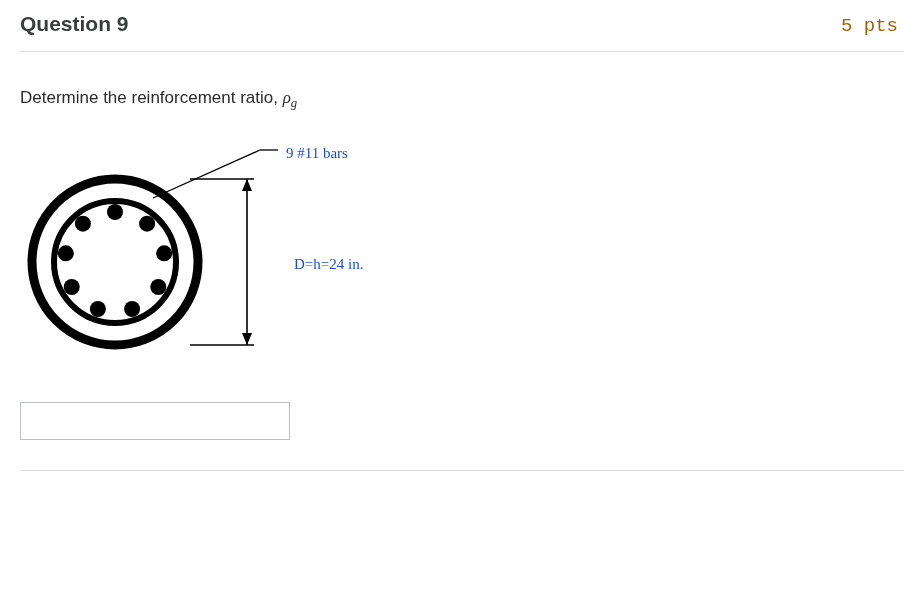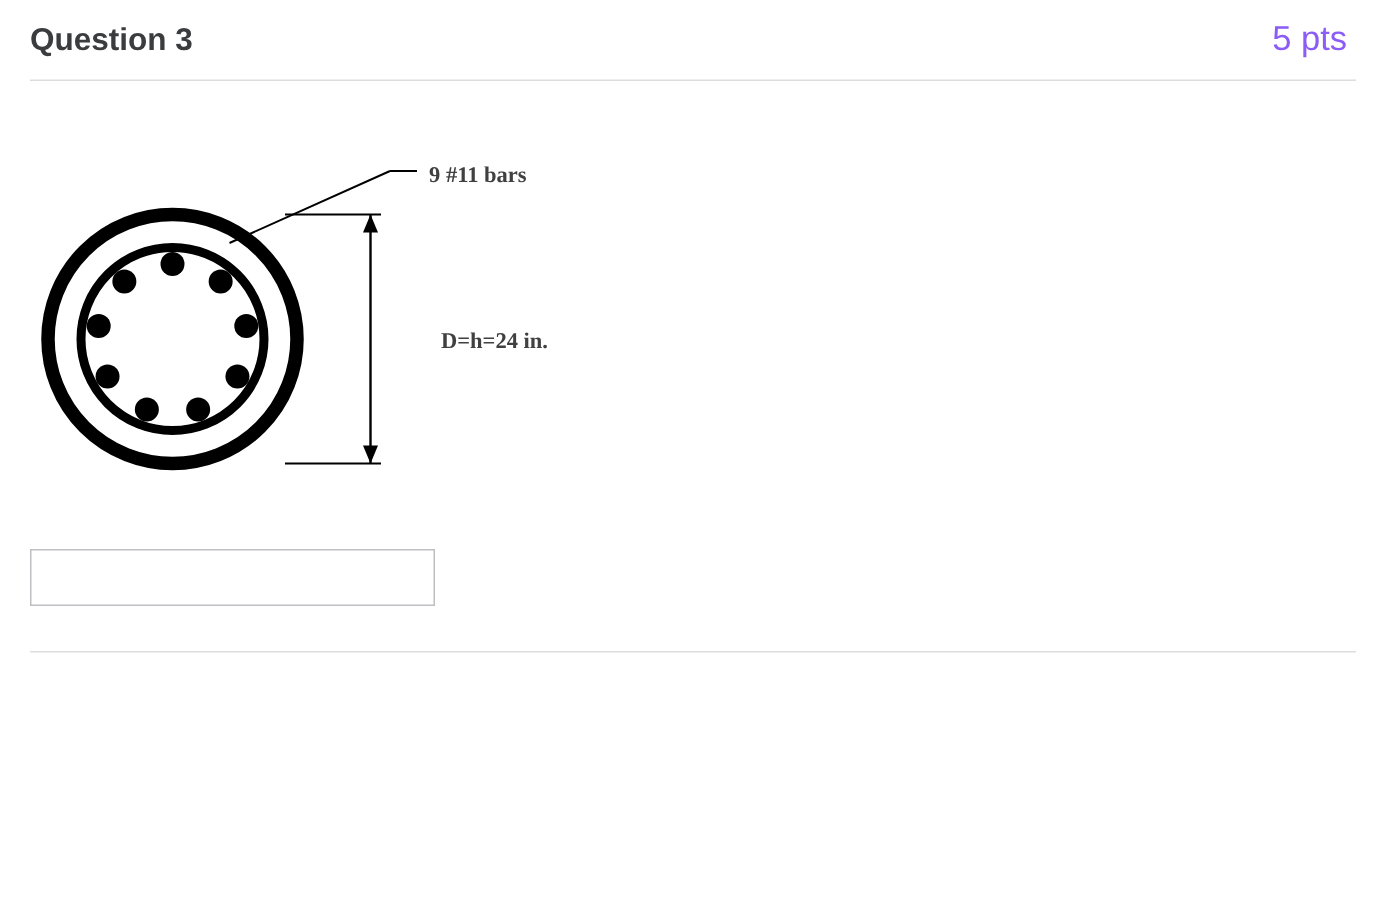--- a/index.html
+++ b/index.html
@@ -19,23 +19,24 @@
     align-items: baseline;
     padding-bottom: 14px;
     border-bottom: 1px solid #ddd;
   }
   .q-title {
     font-size: 21px;
     font-weight: 700;
     color: #3a3c3e;
   }
   .points {
-    font-size: 23px;
-    color: #8b5cf6;
+    font-size: 19px;
+    color: #a16207;
     padding-right: 6px;
+    font-family: Liberation Mono, monospace;
   }
   .body-area {
     padding-top: 32px;
     color: #2b2b2b;
     font-size: 17px;
     line-height: 1.6;
   }
   .body-area p { margin-bottom: 18px; }
   .rho { font-style: italic; font-family: Georgia, "Times New Roman", serif; }
   .subscript { font-size: 0.75em; vertical-align: sub; font-style: italic; font-family: Georgia, "Times New Roman", serif; }
@@ -43,22 +44,21 @@
     position: relative;
     width: 420px;
     height: 230px;
     margin-top: 10px;
   }
   .figure svg { position: absolute; left: 0; top: 0; }
   .fig-label {
     position: absolute;
     font-family: "Times New Roman", Georgia, serif;
     font-size: 15px;
-    color: #404040;
-    font-weight: bold;
+    color: #1d4ed8;
   }
   .answer-row {
     margin-top: 40px;
   }
   .answer-input {
     width: 270px;
     height: 38px;
     border: 1px solid #bdbfc2;
     padding: 4px 8px;
     font-size: 15px;
@@ -68,25 +68,28 @@
     border: none;
     border-top: 1px solid #ddd;
     margin-top: 30px;
   }
 </style>
 </head>
 <body>
 
 <div class="container">
   <div class="header">
-    <div class="q-title">Question 3</div>
+    <div class="q-title">Question 9</div>
     <div class="points">5 pts</div>
   </div>
 
   <div class="body-area">
+    <p>
+      <span>Determine the reinforcement ratio, </span><span class="rho">ρ</span><span class="subscript">g</span>
+    </p>
 
     <div class="figure">
       <svg width="420" height="230" viewBox="0 0 420 230">
 
         <line x1="133" y1="66" x2="240" y2="18" stroke="#000" stroke-width="1.3"></line>
         <line x1="240" y1="18" x2="258" y2="18" stroke="#000" stroke-width="1.3"></line>
 
         <line x1="170" y1="47" x2="234" y2="47" stroke="#000" stroke-width="1.3"></line>
         <line x1="170" y1="213" x2="234" y2="213" stroke="#000" stroke-width="1.3"></line>
 

